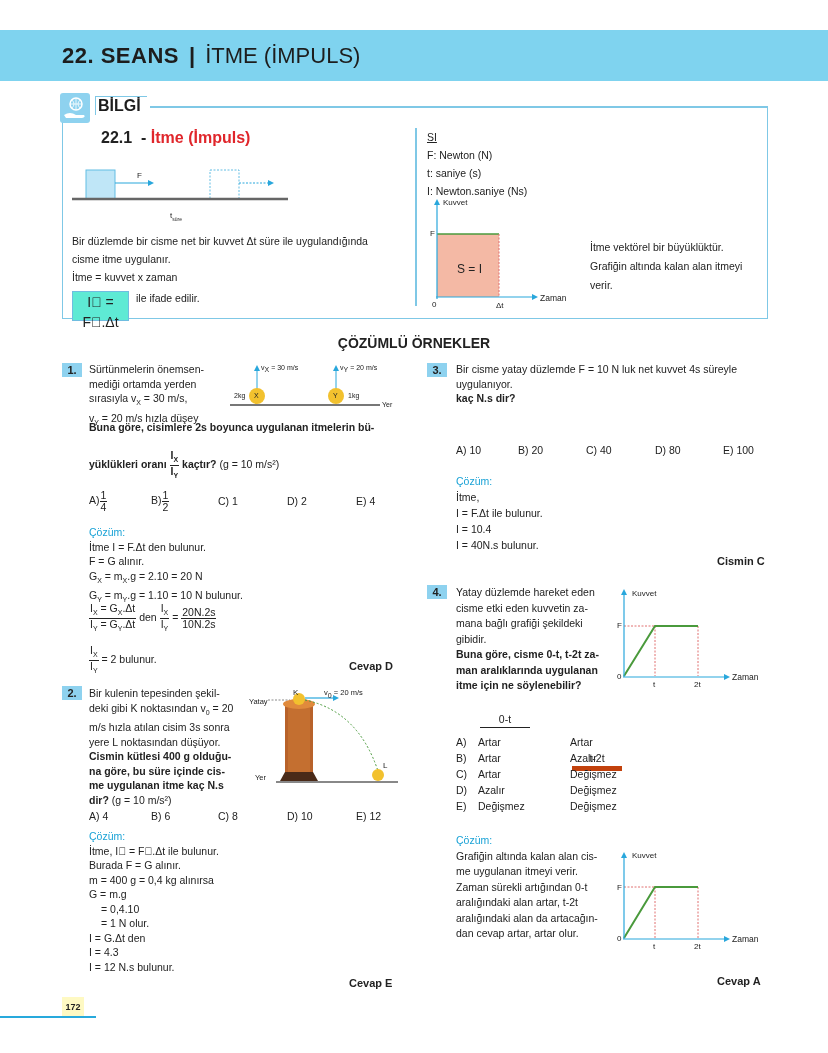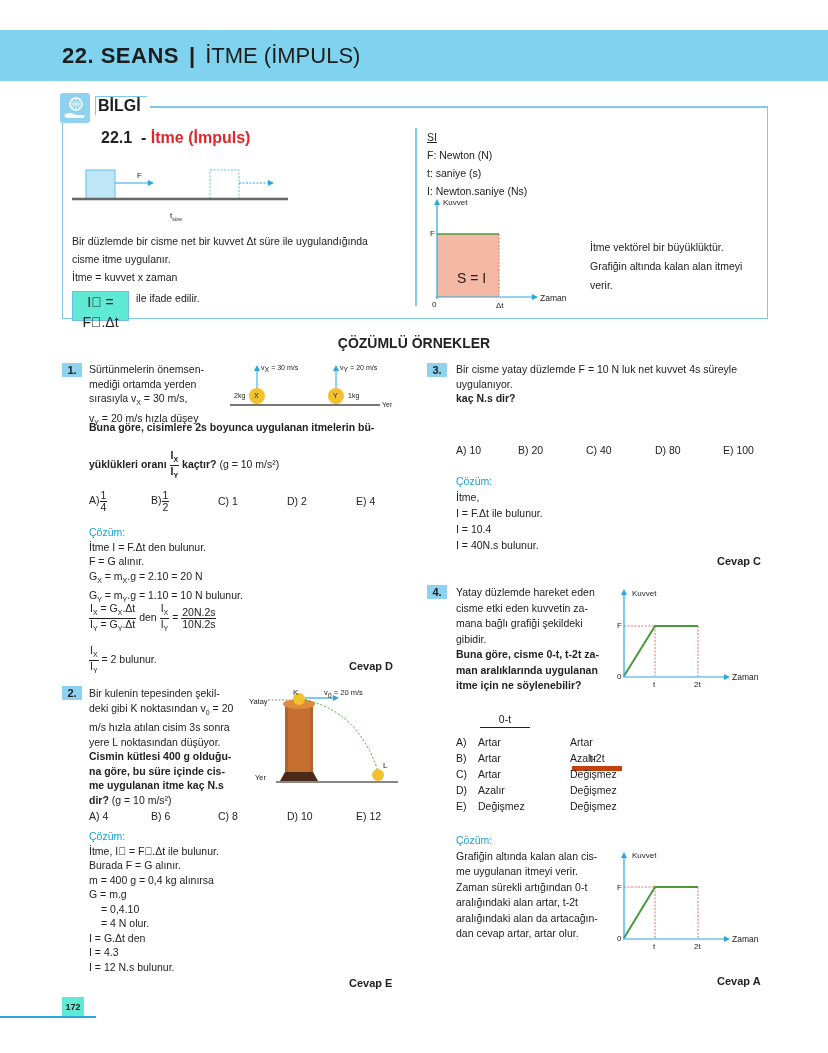--- a/index.html
+++ b/index.html
@@ -21,21 +21,21 @@
   .center-title { left: 0; width: 828px; top: 335px; text-align: center; font-size: 14px; font-weight: 700; }
   .qnum { width: 20px; height: 14px; background: #8ed2ef; font-weight: 700; font-size: 11px; text-align: center; line-height: 14px; }
   .q { font-size: 10.5px; line-height: 14.5px; }
   .bold { font-weight: 700; }
   .sol-h { color: #19a2d6; font-weight: 400; font-size: 10.5px; }
   .cevap { font-weight: 700; font-size: 11px; }
   .frac { display:inline-block; vertical-align: middle; text-align:center; line-height: 11px; }
   .frac .n { display:block; border-bottom: 1px solid #222; padding: 0 1px; }
   .frac .d { display:block; }
   sub { font-size: 7px; }
-  .page-tab { left: 62px; top: 997px; width: 22px; height: 20px; background: #5eead4; font-size: 9px; font-weight: 700; text-align:center; line-height: 20px; }
+  .page-tab { left: 62px; top: 997px; width: 22px; height: 20px; background: #fef9c3; font-size: 9px; font-weight: 700; text-align:center; line-height: 20px; }
   .page-line { left: 0; top: 1016px; width: 96px; height: 1.5px; background: #28a9dc; }
   .tbl-row { display: flex; font-size: 10.5px; line-height: 16px; }
 </style>
 </head>
 <body>
 
 <div class="abs header-band"></div>
 <div class="abs header-title">
   <b>22. SEANS</b><span class="sep">|</span><span>İTME (İMPULS)</span>
 </div>
@@ -86,21 +86,21 @@
   <rect x="17" y="38" width="62" height="63" fill="#f4b9a5"></rect>
   <line x1="17" y1="38" x2="79" y2="38" stroke="#4a9a3c" stroke-width="1.5"></line>
   <line x1="79" y1="38" x2="79" y2="101" stroke="#e07070" stroke-dasharray="2,1.5"></line>
   <line x1="17" y1="103" x2="17" y2="8" stroke="#29a7dc" stroke-width="1.2"></line>
   <polygon points="14,9 17,3 20,9" fill="#29a7dc"></polygon>
   <line x1="16" y1="101" x2="112" y2="101" stroke="#29a7dc" stroke-width="1.2"></line>
   <polygon points="112,98 118,101 112,104" fill="#29a7dc"></polygon>
 </svg>
 <div class="abs" style="left:443px;top:198px;font-size:8px">Kuvvet</div>
 <div class="abs" style="left:430px;top:229px;font-size:8px">F</div>
-<div class="abs" style="left:457px;top:270px;font-size:14px">S = I</div>
+<div class="abs" style="left:457px;top:262px;font-size:12px">S = I</div>
 <div class="abs" style="left:432px;top:300px;font-size:8px">0</div>
 <div class="abs" style="left:496px;top:301px;font-size:8px">Δt</div>
 <div class="abs" style="left:540px;top:293px;font-size:8.5px">Zaman</div>
 <div class="abs txt" style="left:590px;top:238px;line-height:19px">
   <div>İtme vektörel bir büyüklüktür.</div>
   <div>Grafiğin altında kalan alan itmeyi</div>
   <div>verir.</div>
 </div>
 
 <div class="abs center-title">ÇÖZÜMLÜ ÖRNEKLER</div>
@@ -199,21 +199,21 @@
 <div class="abs q" style="left:287px;top:809px">D) 10</div>
 <div class="abs q" style="left:356px;top:809px">E) 12</div>
 
 <div class="abs q" style="left:89px;top:829px">
   <div class="sol-h">Çözüm:</div>
   <div>İtme, I⃗ = F⃗.Δt ile bulunur.</div>
   <div>Burada F = G alınır.</div>
   <div>m = 400 g = 0,4 kg alınırsa</div>
   <div>G = m.g</div>
   <div style="padding-left:12px">= 0,4.10</div>
-  <div style="padding-left:12px">= 4 N olur.</div>
+  <div style="padding-left:12px">= 1 N olur.</div>
   <div>I = G.Δt den</div>
   <div>I = 4.3</div>
   <div>I = 12 N.s bulunur.</div>
 </div>
 <div class="abs cevap" style="left:349px;top:977px">Cevap E</div>
 
 <div class="abs qnum" style="left:427px;top:363px">3.</div>
 <div class="abs q" style="left:456px;top:362px;width:306px;text-align:justify">
   <div>Bir cisme yatay düzlemde F = 10 N luk net kuvvet 4s süreyle</div>
   <div>uygulanıyor.</div>
@@ -224,21 +224,21 @@
 <div class="abs q" style="left:586px;top:443px">C) 40</div>
 <div class="abs q" style="left:655px;top:443px">D) 80</div>
 <div class="abs q" style="left:723px;top:443px">E) 100</div>
 <div class="abs q" style="left:456px;top:473px;line-height:16px">
   <div class="sol-h">Çözüm:</div>
   <div>İtme,</div>
   <div>I = F.Δt ile bulunur.</div>
   <div>I = 10.4</div>
   <div>I = 40N.s bulunur.</div>
 </div>
-<div class="abs cevap" style="left:717px;top:555px">Cevap C</div>
+<div class="abs cevap" style="left:717px;top:555px">Cismin C</div>
 
 <div class="abs qnum" style="left:427px;top:585px">4.</div>
 <div class="abs q" style="left:456px;top:585px;width:150px;text-align:justify;line-height:15.5px">
   <div>Yatay düzlemde hareket eden</div>
   <div>cisme etki eden kuvvetin za-</div>
   <div>mana bağlı grafiği şekildeki</div>
   <div>gibidir.</div>
   <div class="bold">Buna göre, cisme 0-t, t-2t za-</div>
   <div class="bold">man aralıklarında uygulanan</div>
   <div class="bold">itme için ne söylenebilir?</div>

